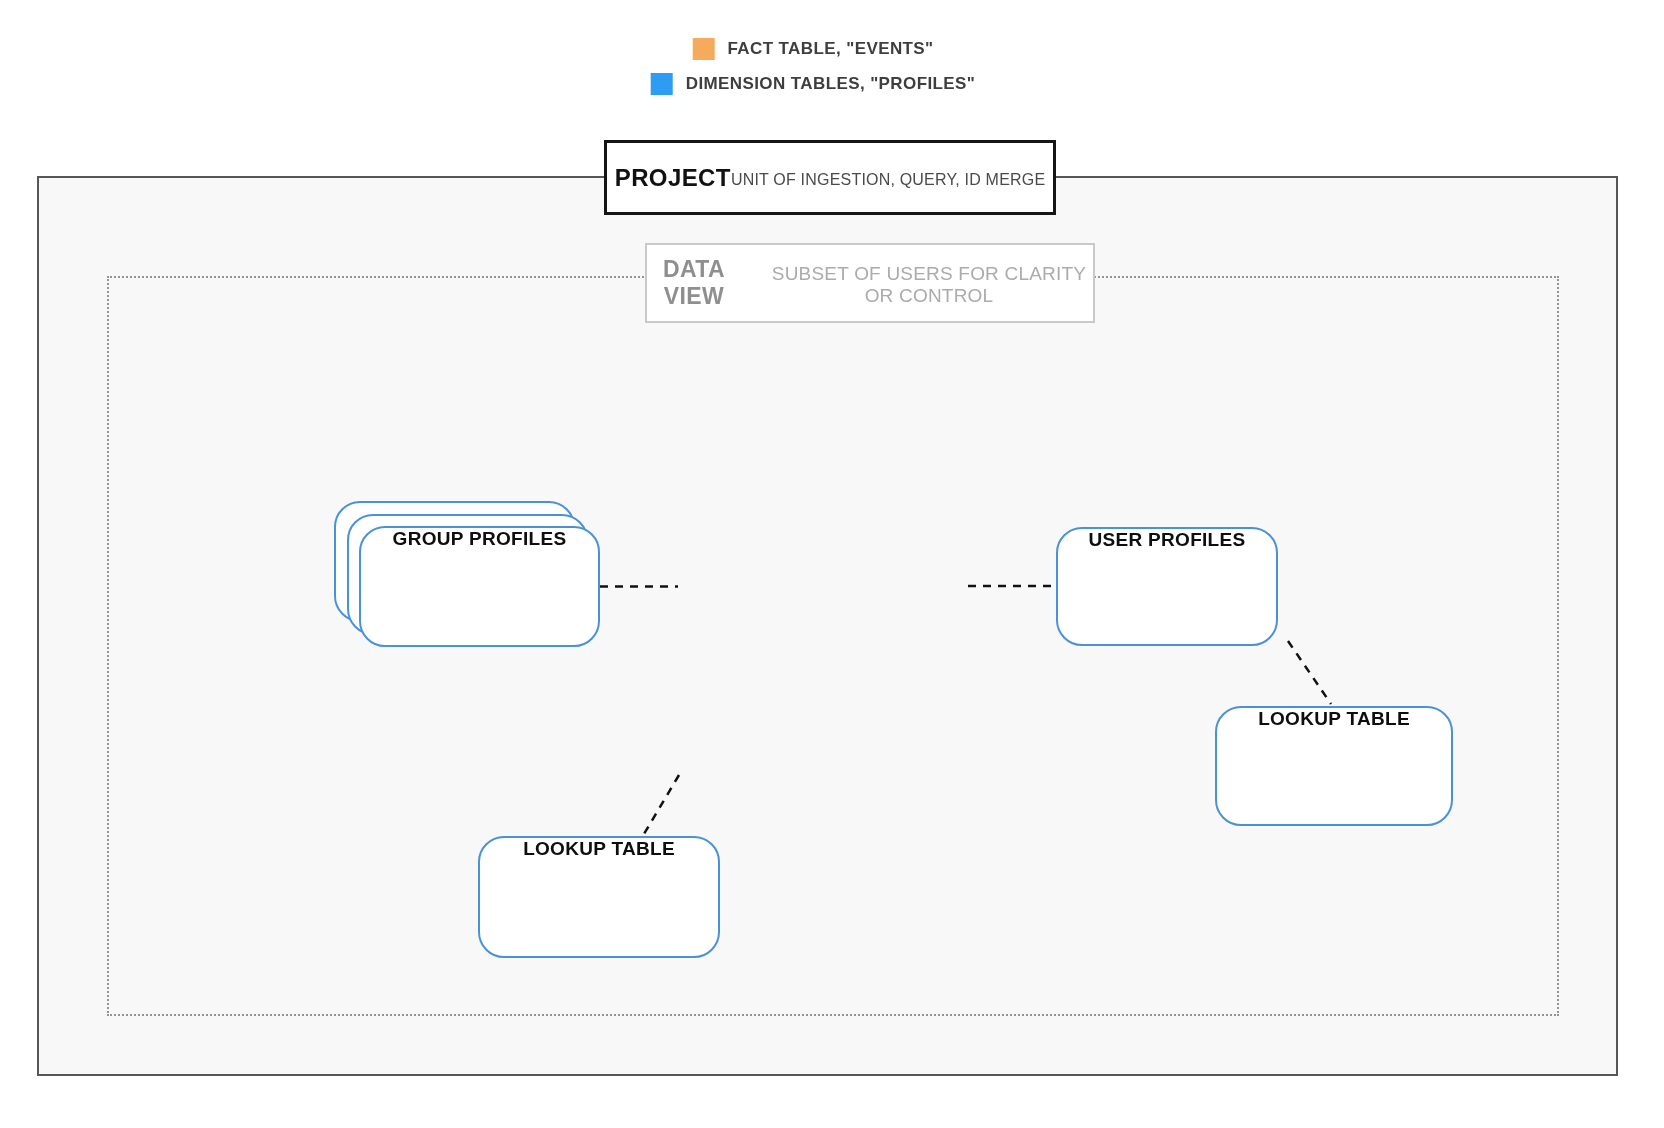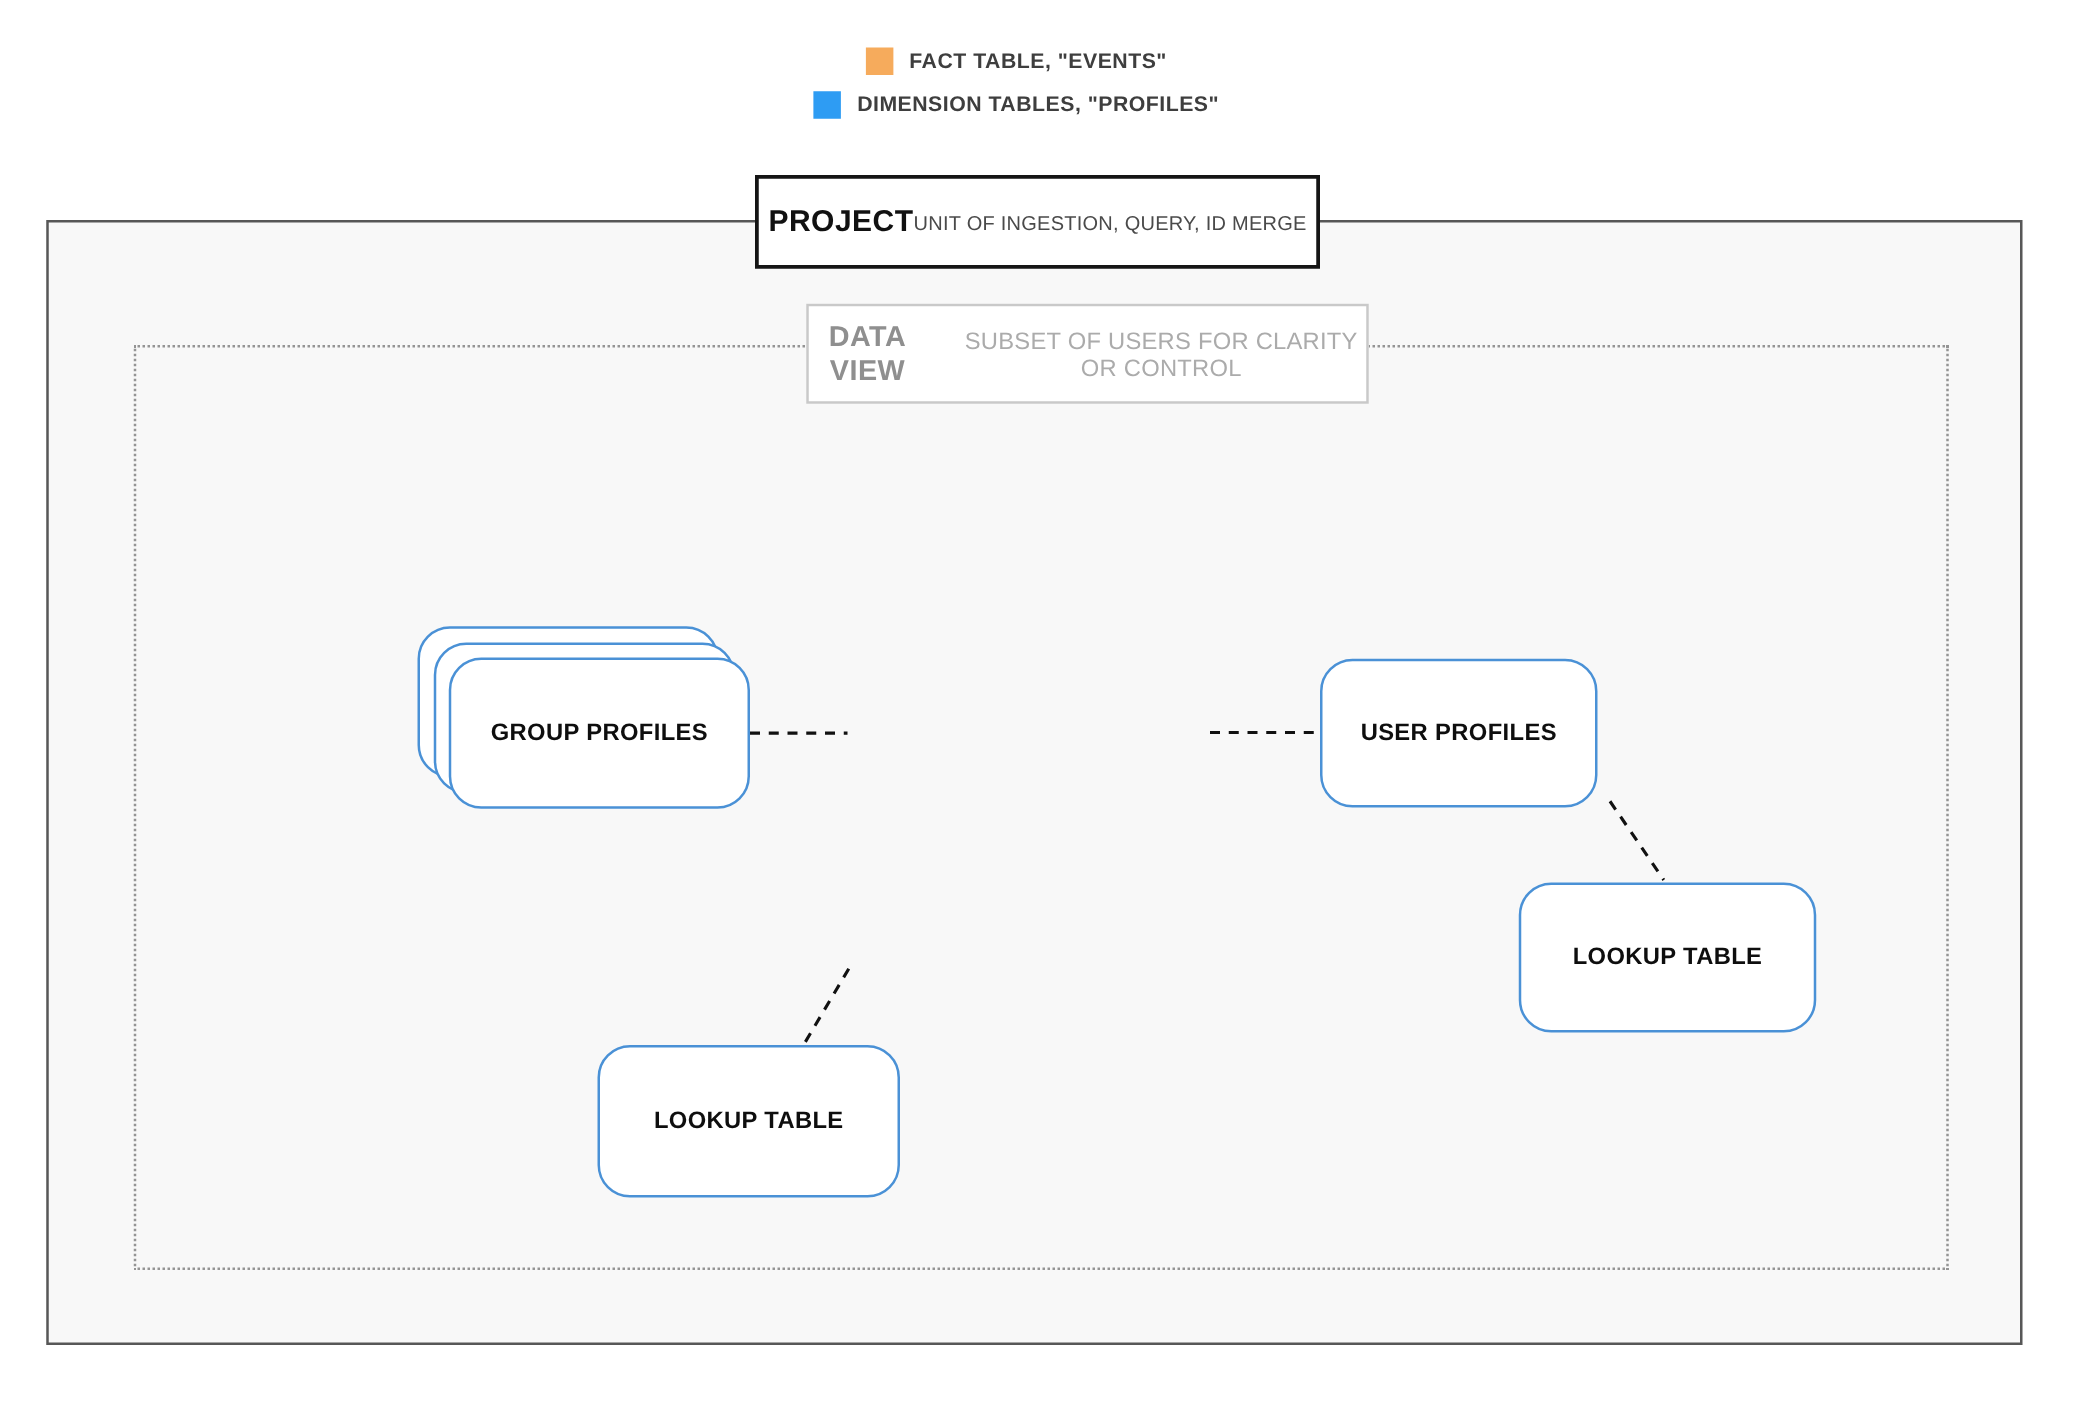--- a/index.html
+++ b/index.html
@@ -122,21 +122,20 @@
     letter-spacing: 0.2px;
     padding-left: 24px;
   }
 
   
   .node {
     position: absolute;
     box-sizing: border-box;
     background: #ffffff;
     display: flex;
-    align-items: center;
     justify-content: center;
     text-align: center;
     z-index: 4;
   }
   .node-label {
     font-size: 19px;
     font-weight: bold;
     color: #0E0E0E;
     letter-spacing: 0.3px;
     white-space: nowrap;

